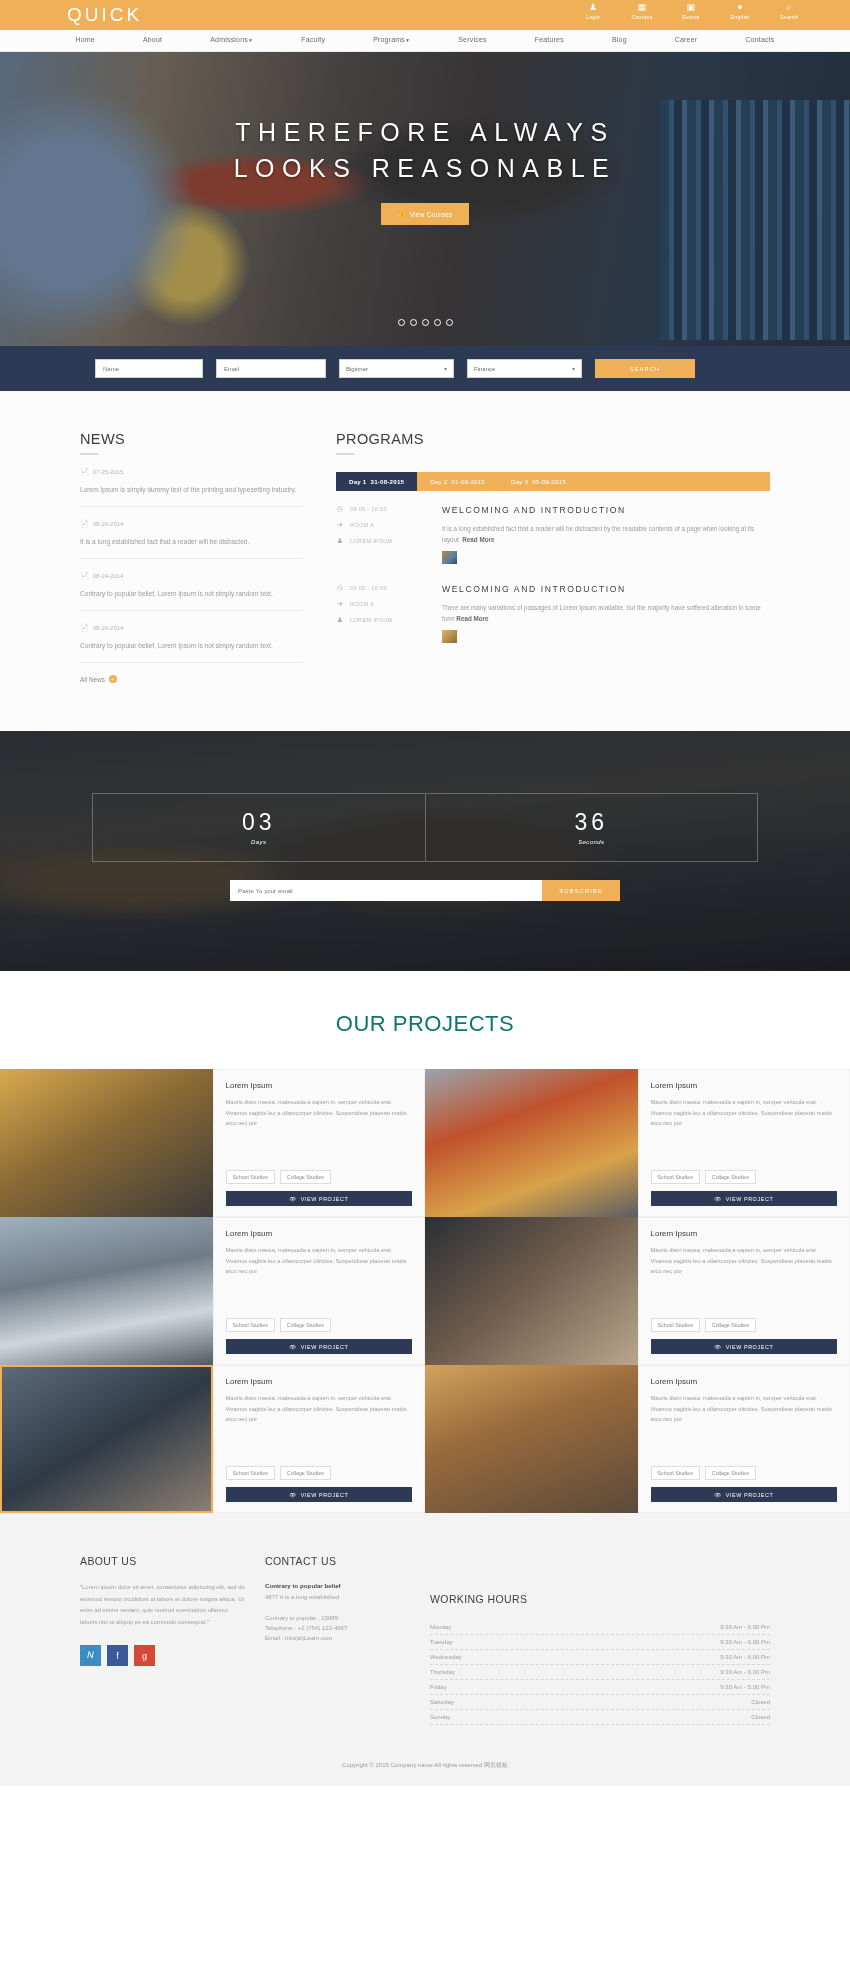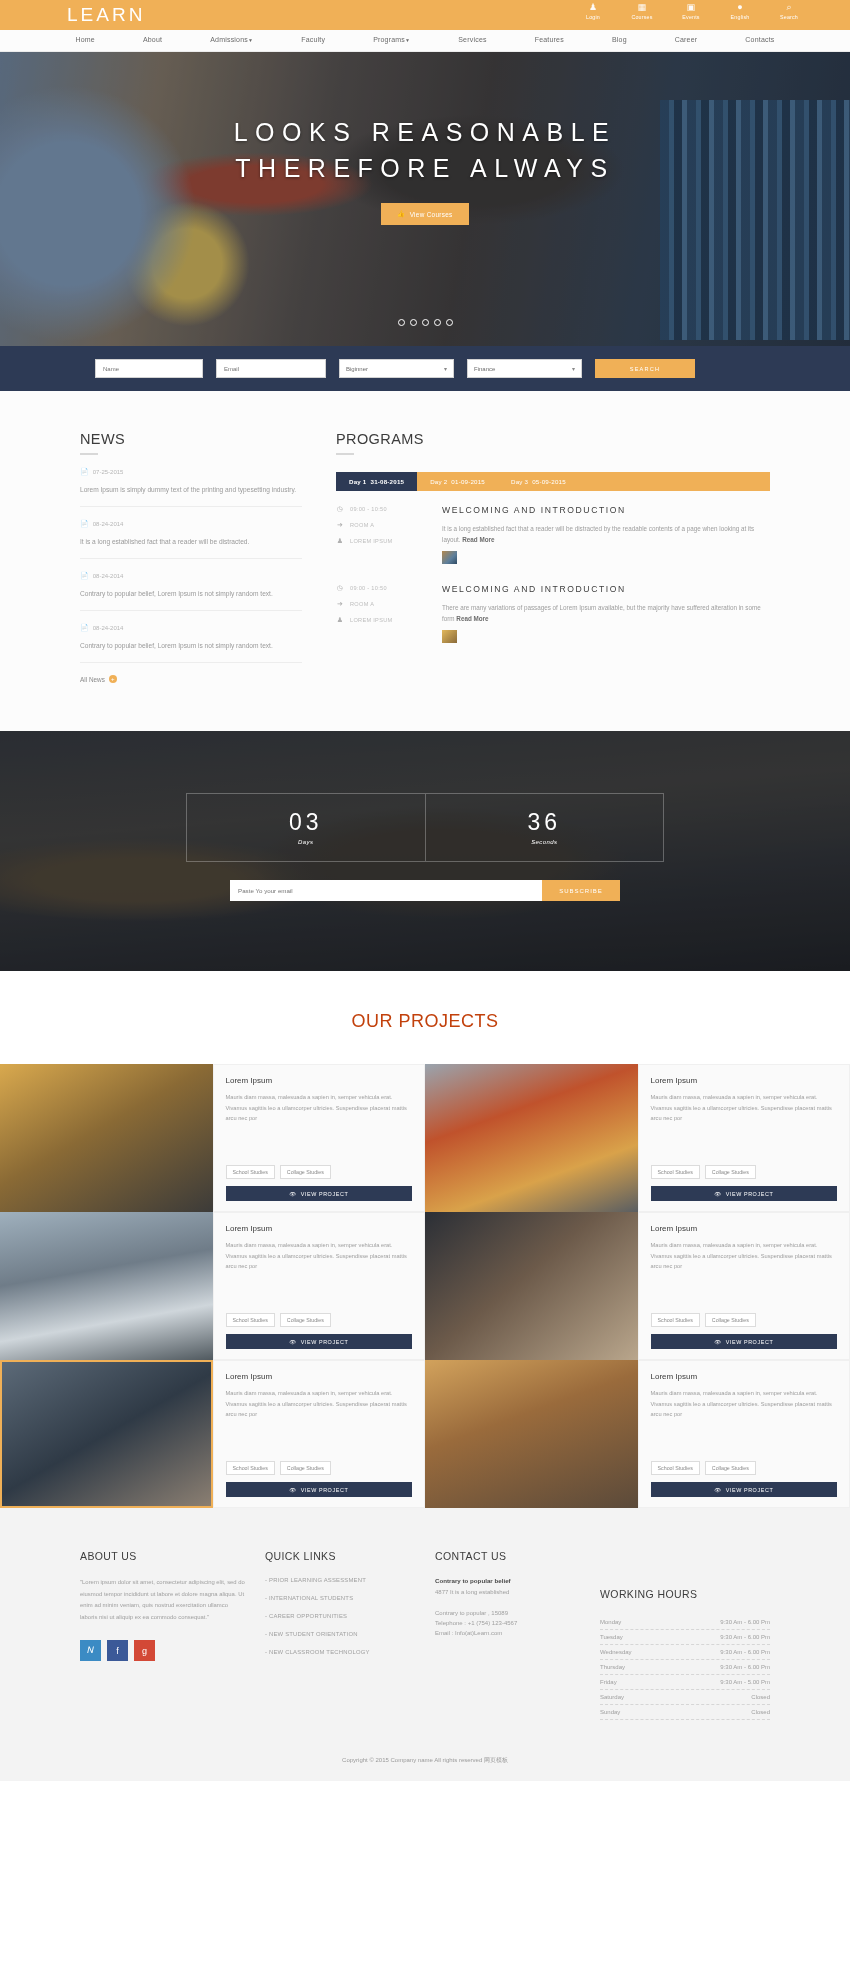--- a/index.html
+++ b/index.html
@@ -204,21 +204,21 @@
   .cd-photo {
     position: absolute; inset: 0; opacity: .85;
     background:
       radial-gradient(ellipse at 52% 55%, #4a4338 0 18%, rgba(74,67,56,0) 30%),
       radial-gradient(ellipse at 16% 62%, #6b5a3f 0 10%, rgba(107,90,63,0) 20%),
       linear-gradient(175deg,#40444a 0%,#53514c 35%,#35383d 65%,#1f2125 100%);
   }
   .cd-overlay { position: absolute; inset: 0; background: rgba(20,22,26,.45); }
   .cd-inner { position: relative; padding-top: 62px; }
   .cd-boxes {
-    width: 478px; margin: 0 auto; display: flex;
+    width: 666px; margin: 0 auto; display: flex;
     border: 1px solid rgba(255,255,255,.28);
   }
   .cd-box {
     flex: 1; text-align: center; padding: 14px 0 16px; color: #fff;
     border-right: 1px solid rgba(255,255,255,.28);
   }
   .cd-box:last-child { border-right: none; text-align: center; }
   .cd-num { font-size: 23px; letter-spacing: 4px; font-weight: 300; line-height: 28px; }
   .cd-lbl { font-size: 6px; font-style: italic; margin-top: 3px; letter-spacing: .4px; }
   .subrow {
@@ -231,21 +231,21 @@
   }
   .btn-sub {
     width: 78px; height: 21px; background: #f0b057; border: none; color: #fff;
     font-size: 6px; letter-spacing: 1px; cursor: pointer;
     font-family: "Liberation Sans", sans-serif;
   }
 
   
   .projects { background: #ffffff; padding: 40px 0 0; }
   .proj-title {
-    text-align: center; font-size: 18px; color: #c2410c; font-weight: 400;
+    text-align: center; font-size: 22px; color: #0f766e; font-weight: 400;
     letter-spacing: .5px;
   }
   .proj-grid {
     margin-top: 32px; display: grid; grid-template-columns: repeat(4, 1fr);
   }
   .proj-cell { position: relative; height: 148px; overflow: hidden; }
   .proj-img { width: 100%; height: 100%; }
   .img-a { background: linear-gradient(150deg,#d9a94e 0%,#8a6a35 45%,#3c3b39 100%); }
   .img-b { background: linear-gradient(160deg,#9aa4ae 0%,#c0522c 35%,#d9a24a 70%,#5a5e62 100%); }
   .img-c { background: linear-gradient(170deg,#9fb0bd 0%,#6f7c88 40%,#cfd6db 70%,#50595f 100%); }
@@ -304,21 +304,21 @@
     margin-top: 36px; text-align: center; font-size: 6px; color: #9a9a9a;
     padding-bottom: 16px;
   }
 </style>
 </head>
 <body>
 
 <div class="page">
 
   <div class="topbar">
-    <div class="logo">LEARN</div>
+    <div class="logo">QUICK</div>
     <div class="top-icons">
       <div class="top-icon">
         <span class="glyph">♟</span>
         <span class="lbl">Login</span>
       </div>
       <div class="top-icon">
         <span class="glyph">▦</span>
         <span class="lbl">Courses</span>
       </div>
       <div class="top-icon">
@@ -369,22 +369,22 @@
           <a href="#">Contacts</a>
         </li>
     </ul>
   </div>
 
   <div class="hero">
     <div class="hero-photo"></div>
     <div class="hero-books"></div>
     <div class="hero-overlay"></div>
     <div class="hero-content">
+      <div class="hero-title">THEREFORE ALWAYS</div>
       <div class="hero-title">LOOKS REASONABLE</div>
-      <div class="hero-title">THEREFORE ALWAYS</div>
       <button class="hero-btn">
         <span>👍</span>
         <span>View Courses</span>
       </button>
     </div>
     <div class="hero-dots">
       <span class="dot"></span>
       <span class="dot"></span>
       <span class="dot"></span>
       <span class="dot"></span>
@@ -657,28 +657,20 @@
       <div class="fcol1">
         <div class="foot-h">ABOUT US</div>
         <div class="foot-p">"Lorem ipsum dolor sit amet, consectetur adipiscing elit, sed do eiusmod tempor incididunt ut labore et dolore magna aliqua. Ut enim ad minim veniam, quis nostrud exercitation ullamco laboris nisi ut aliquip ex ea commodo consequat."</div>
         <div class="social">
           <span class="sbtn s-tw">𝑁</span>
           <span class="sbtn s-fb">f</span>
           <span class="sbtn s-gp">g</span>
         </div>
       </div>
 
-      <div class="fcol2">
-        <div class="foot-h">QUICK LINKS</div>
-        <div class="qlink">- PRIOR LEARNING ASSESSMENT</div>
-        <div class="qlink">- INTERNATIONAL STUDENTS</div>
-        <div class="qlink">- CAREER OPPORTUNITIES</div>
-        <div class="qlink">- NEW STUDENT ORIENTATION</div>
-        <div class="qlink">- NEW CLASSROOM TECHNOLOGY</div>
-      </div>
 
       <div class="fcol3">
         <div class="foot-h">CONTACT US</div>
         <div class="c-strong">Contrary to popular belief</div>
         <div class="c-line">4877 It is a long established</div>
         <div class="c-gap"></div>
         <div class="c-line">Contrary to popular , 15089</div>
         <div class="c-line">Telephone : +1 (754) 123-4567</div>
         <div class="c-line">Email : Info(at)Learn.com</div>
       </div>

